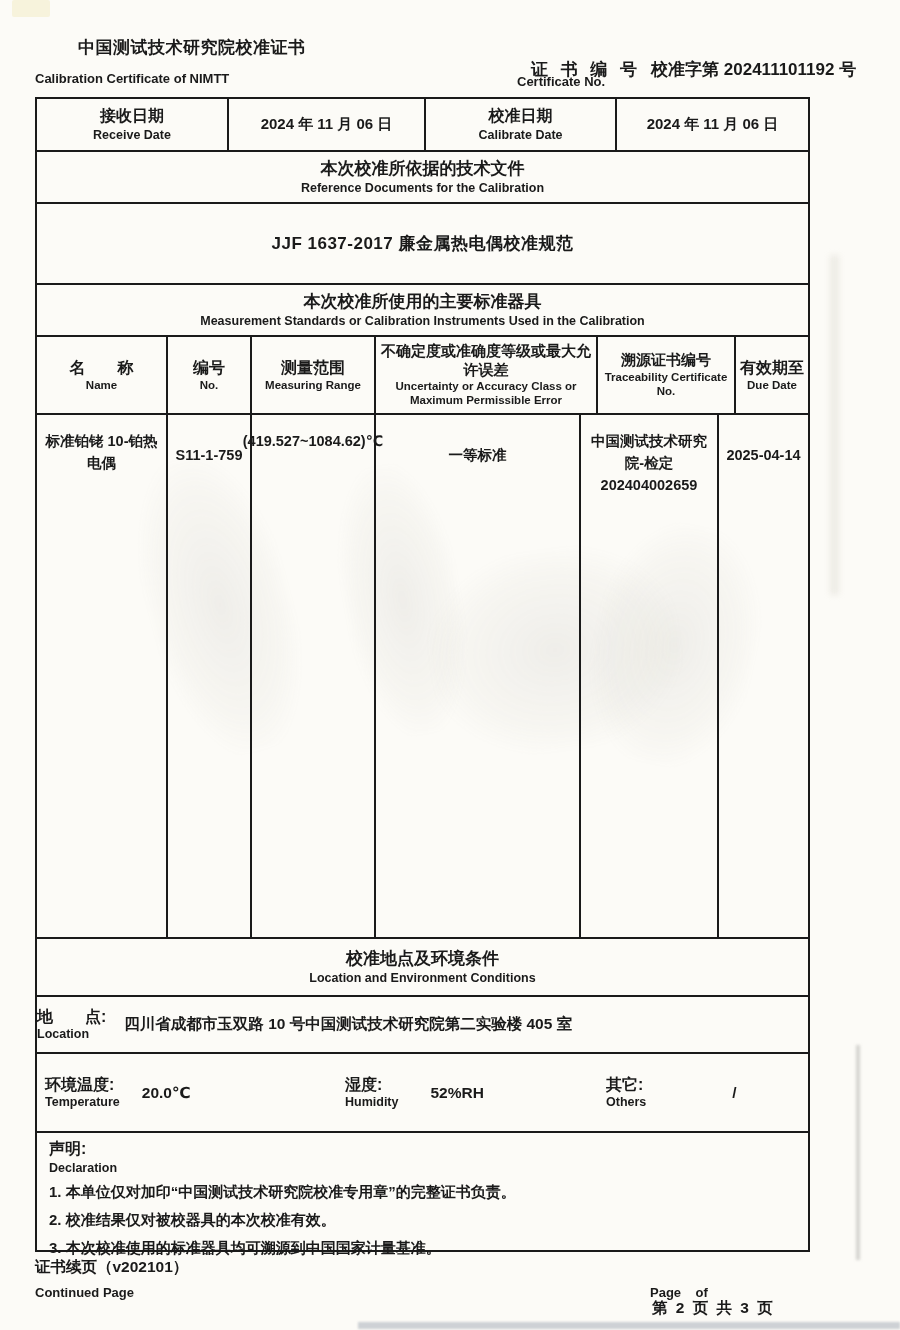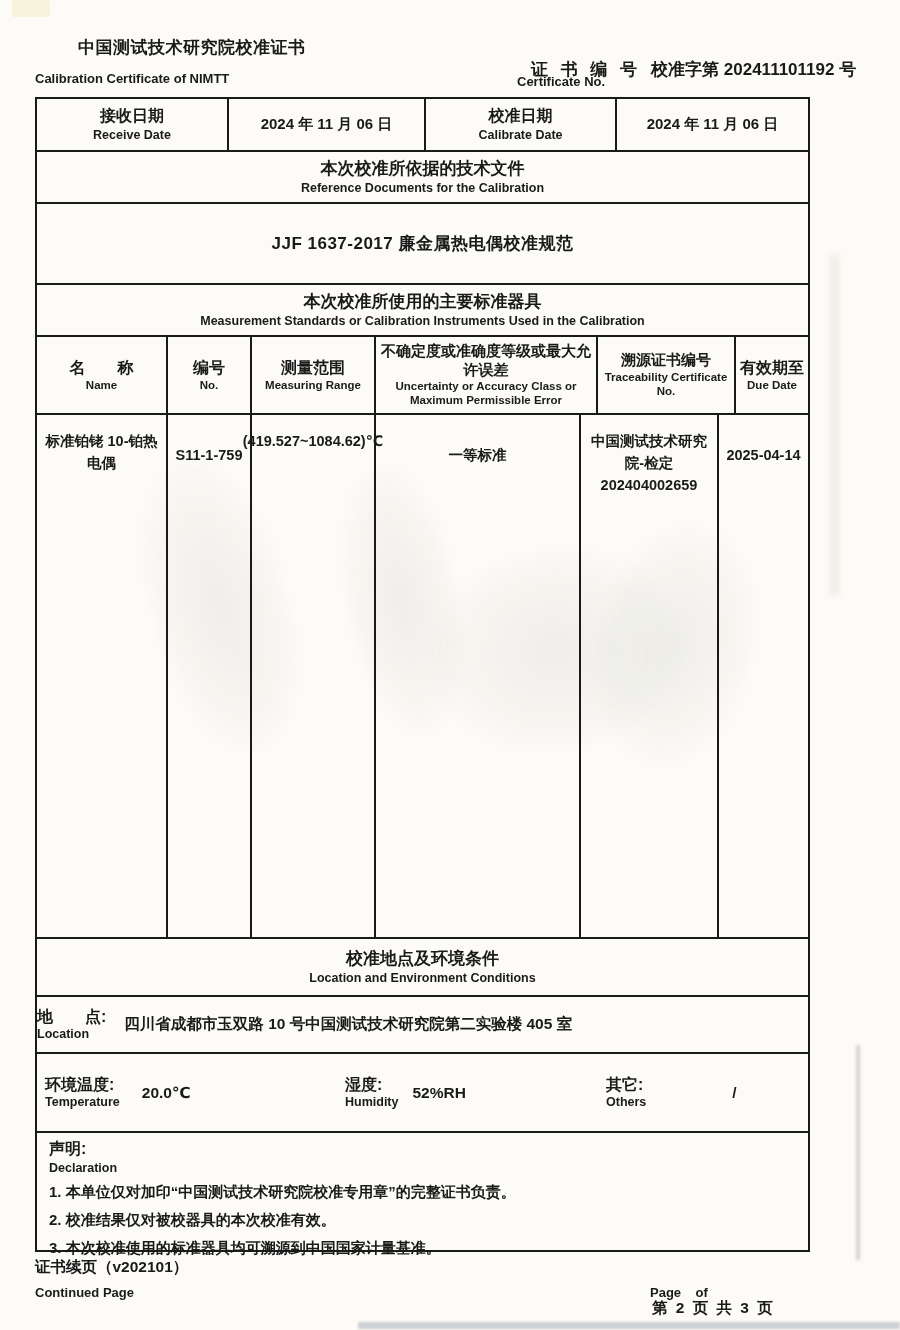--- a/index.html
+++ b/index.html
@@ -50,21 +50,21 @@
   .r-addr{align-items:center;}
   .addr-cell{flex-direction:row !important;justify-content:flex-start !important;text-align:left !important;}
   .lblblock{display:flex;flex-direction:column;justify-content:center;}
   .lblblock .zh{font-size:16px;}
   .lblblock .en{font-size:12.5px;}
   .addr-text{font-size:15.5px;font-weight:600;margin-left:18px;}
   .env-cell{flex-direction:row !important;padding:0 !important;display:grid !important;
             grid-template-columns:300px 261px 1fr;align-items:stretch;text-align:left !important;}
   .env-group{display:flex;align-items:center;padding-left:8px;}
   .env-val{font-size:15.5px;font-weight:600;}
-  .ml1{margin-left:22px;} .ml2{margin-left:14px;} .ml3{margin-left:86px;}
+  .ml1{margin-left:22px;} .ml2{margin-left:32px;} .ml3{margin-left:86px;}
   .decl-cell{align-items:flex-start !important;justify-content:flex-start !important;
              text-align:left !important;padding:6px 12px;}
   .decl-title-zh{font-size:16px;font-weight:bold;}
   .decl-title-en{font-size:12.5px;font-weight:600;margin:1px 0 3px 0;}
   .decl-line{font-size:15px;font-weight:600;line-height:1.85;}
   
   .ft-left-zh{position:absolute;left:35px;top:1257px;font-size:15.5px;font-weight:bold;}
   .ft-left-en{position:absolute;left:35px;top:1285px;font-size:13px;font-weight:600;}
   .ft-right-zh{position:absolute;left:652px;top:1257px;font-size:15.5px;font-weight:bold;letter-spacing:2px;margin-top:41px;}
   .ft-right-en{position:absolute;left:650px;top:1285px;font-size:13px;font-weight:600;white-space:pre;}

